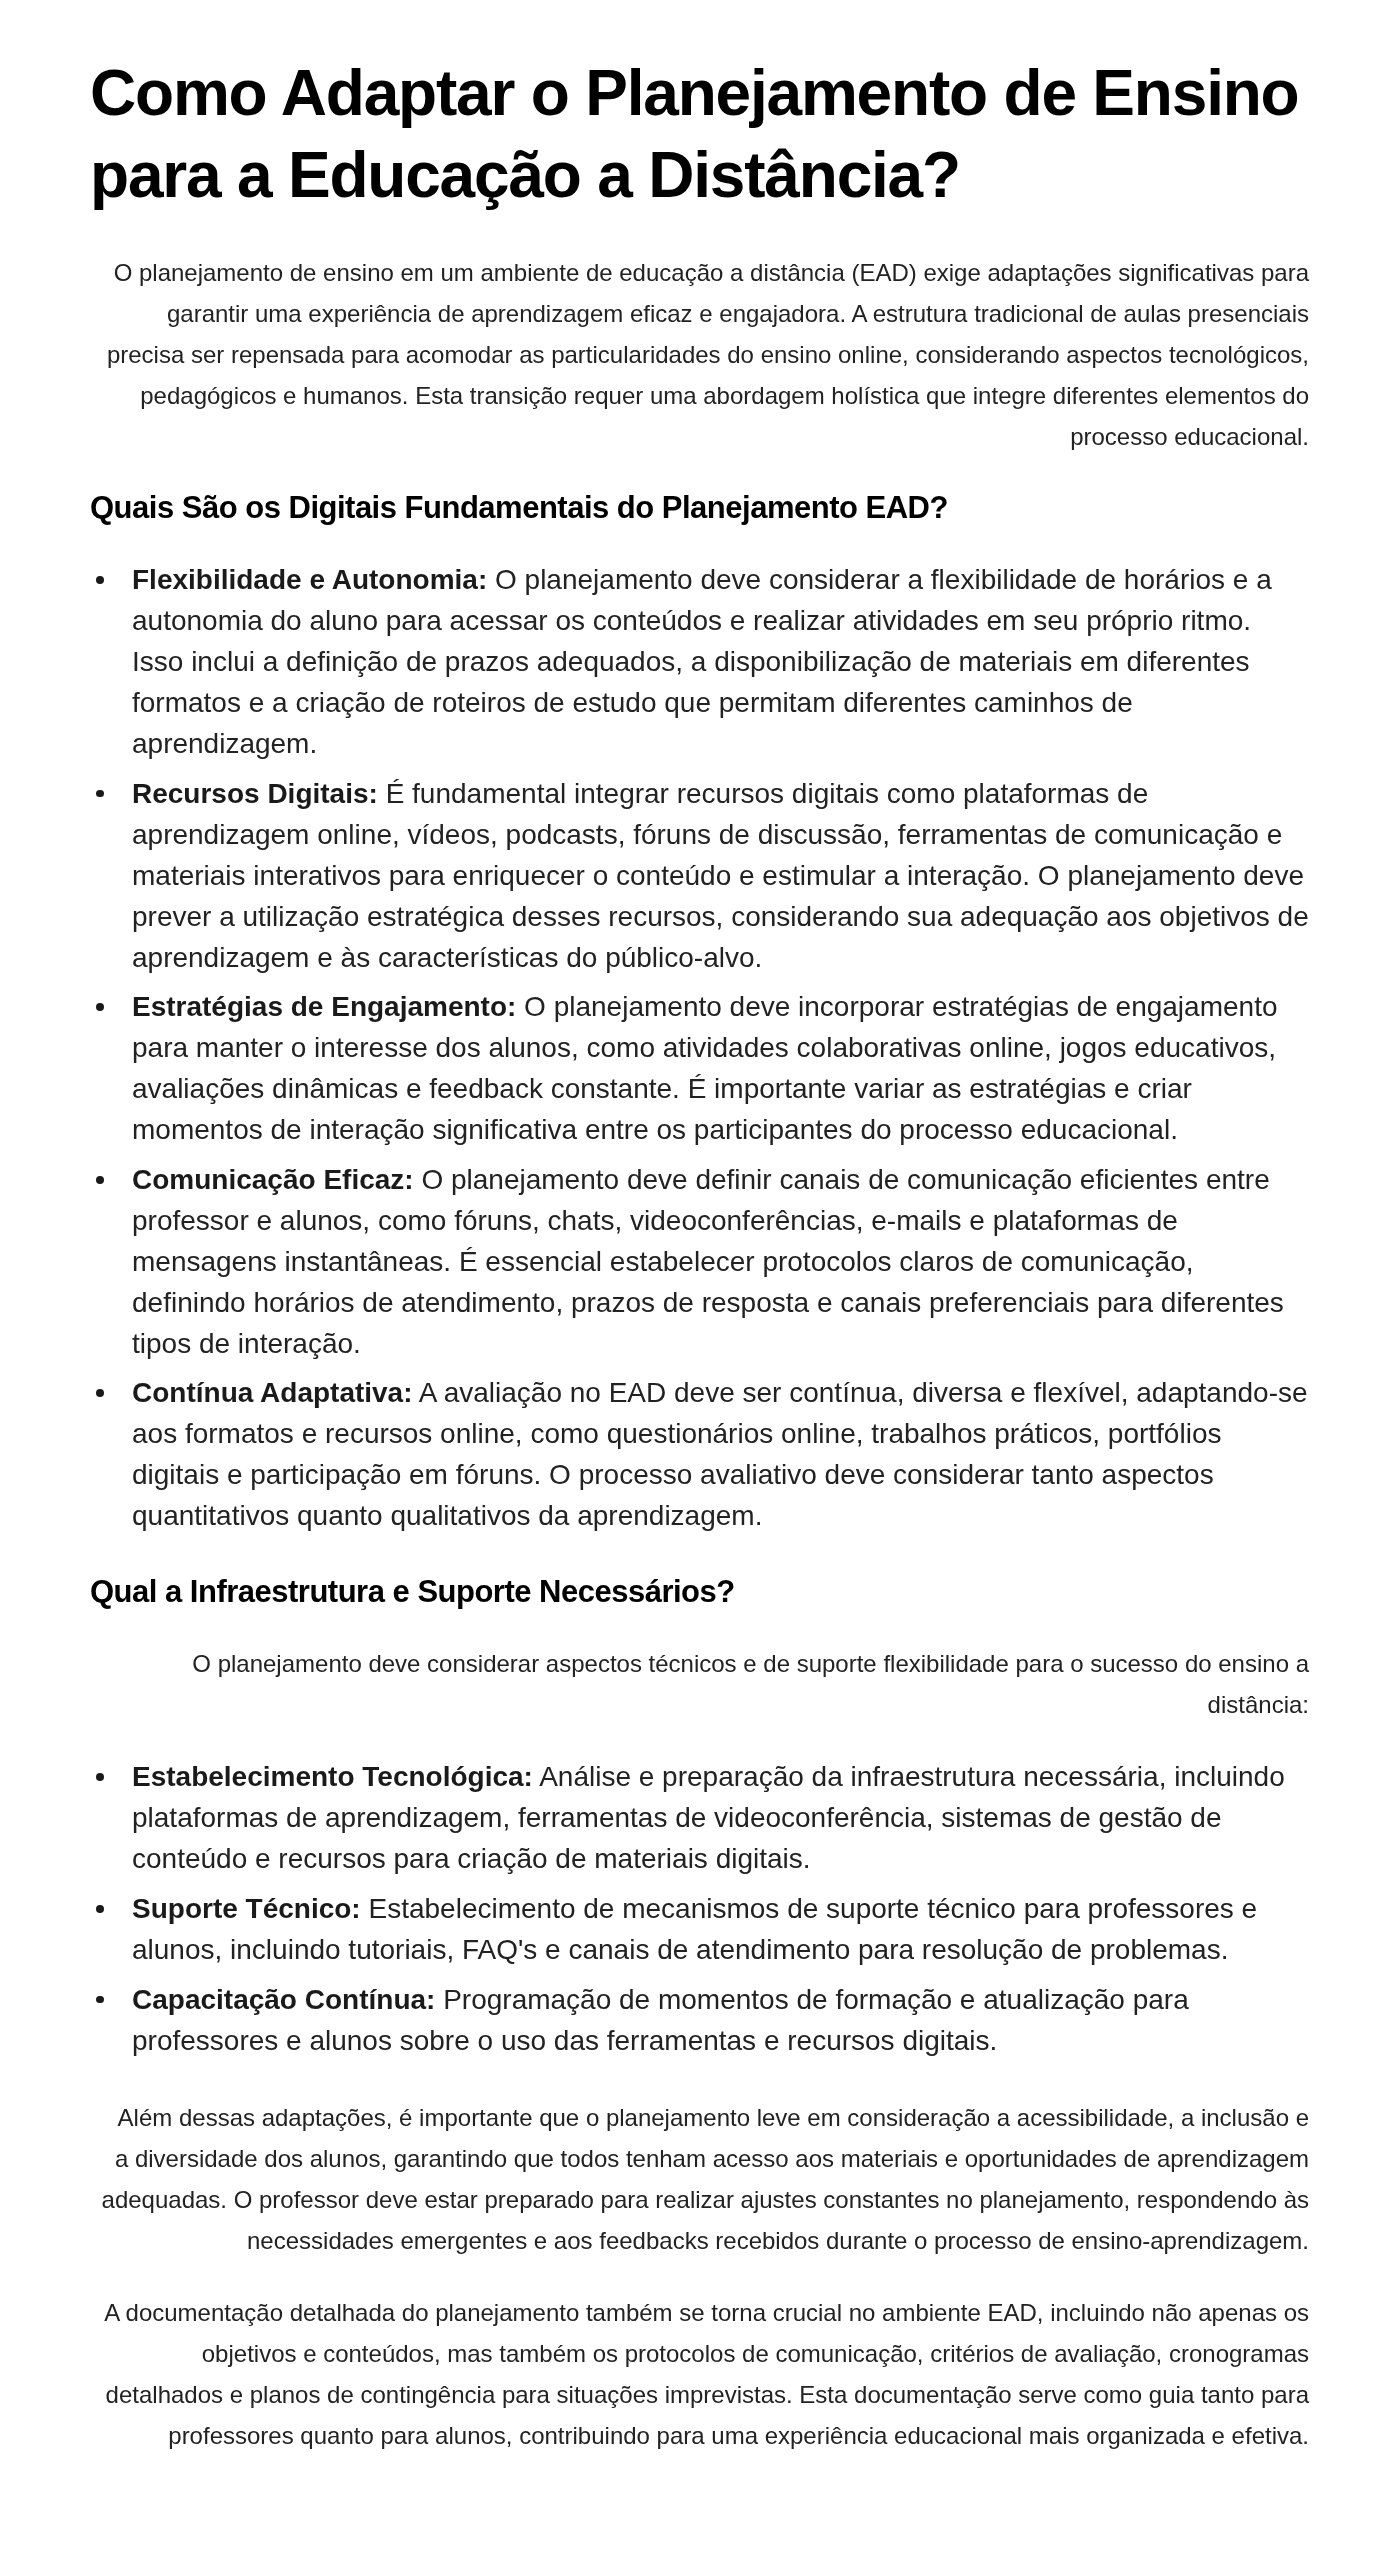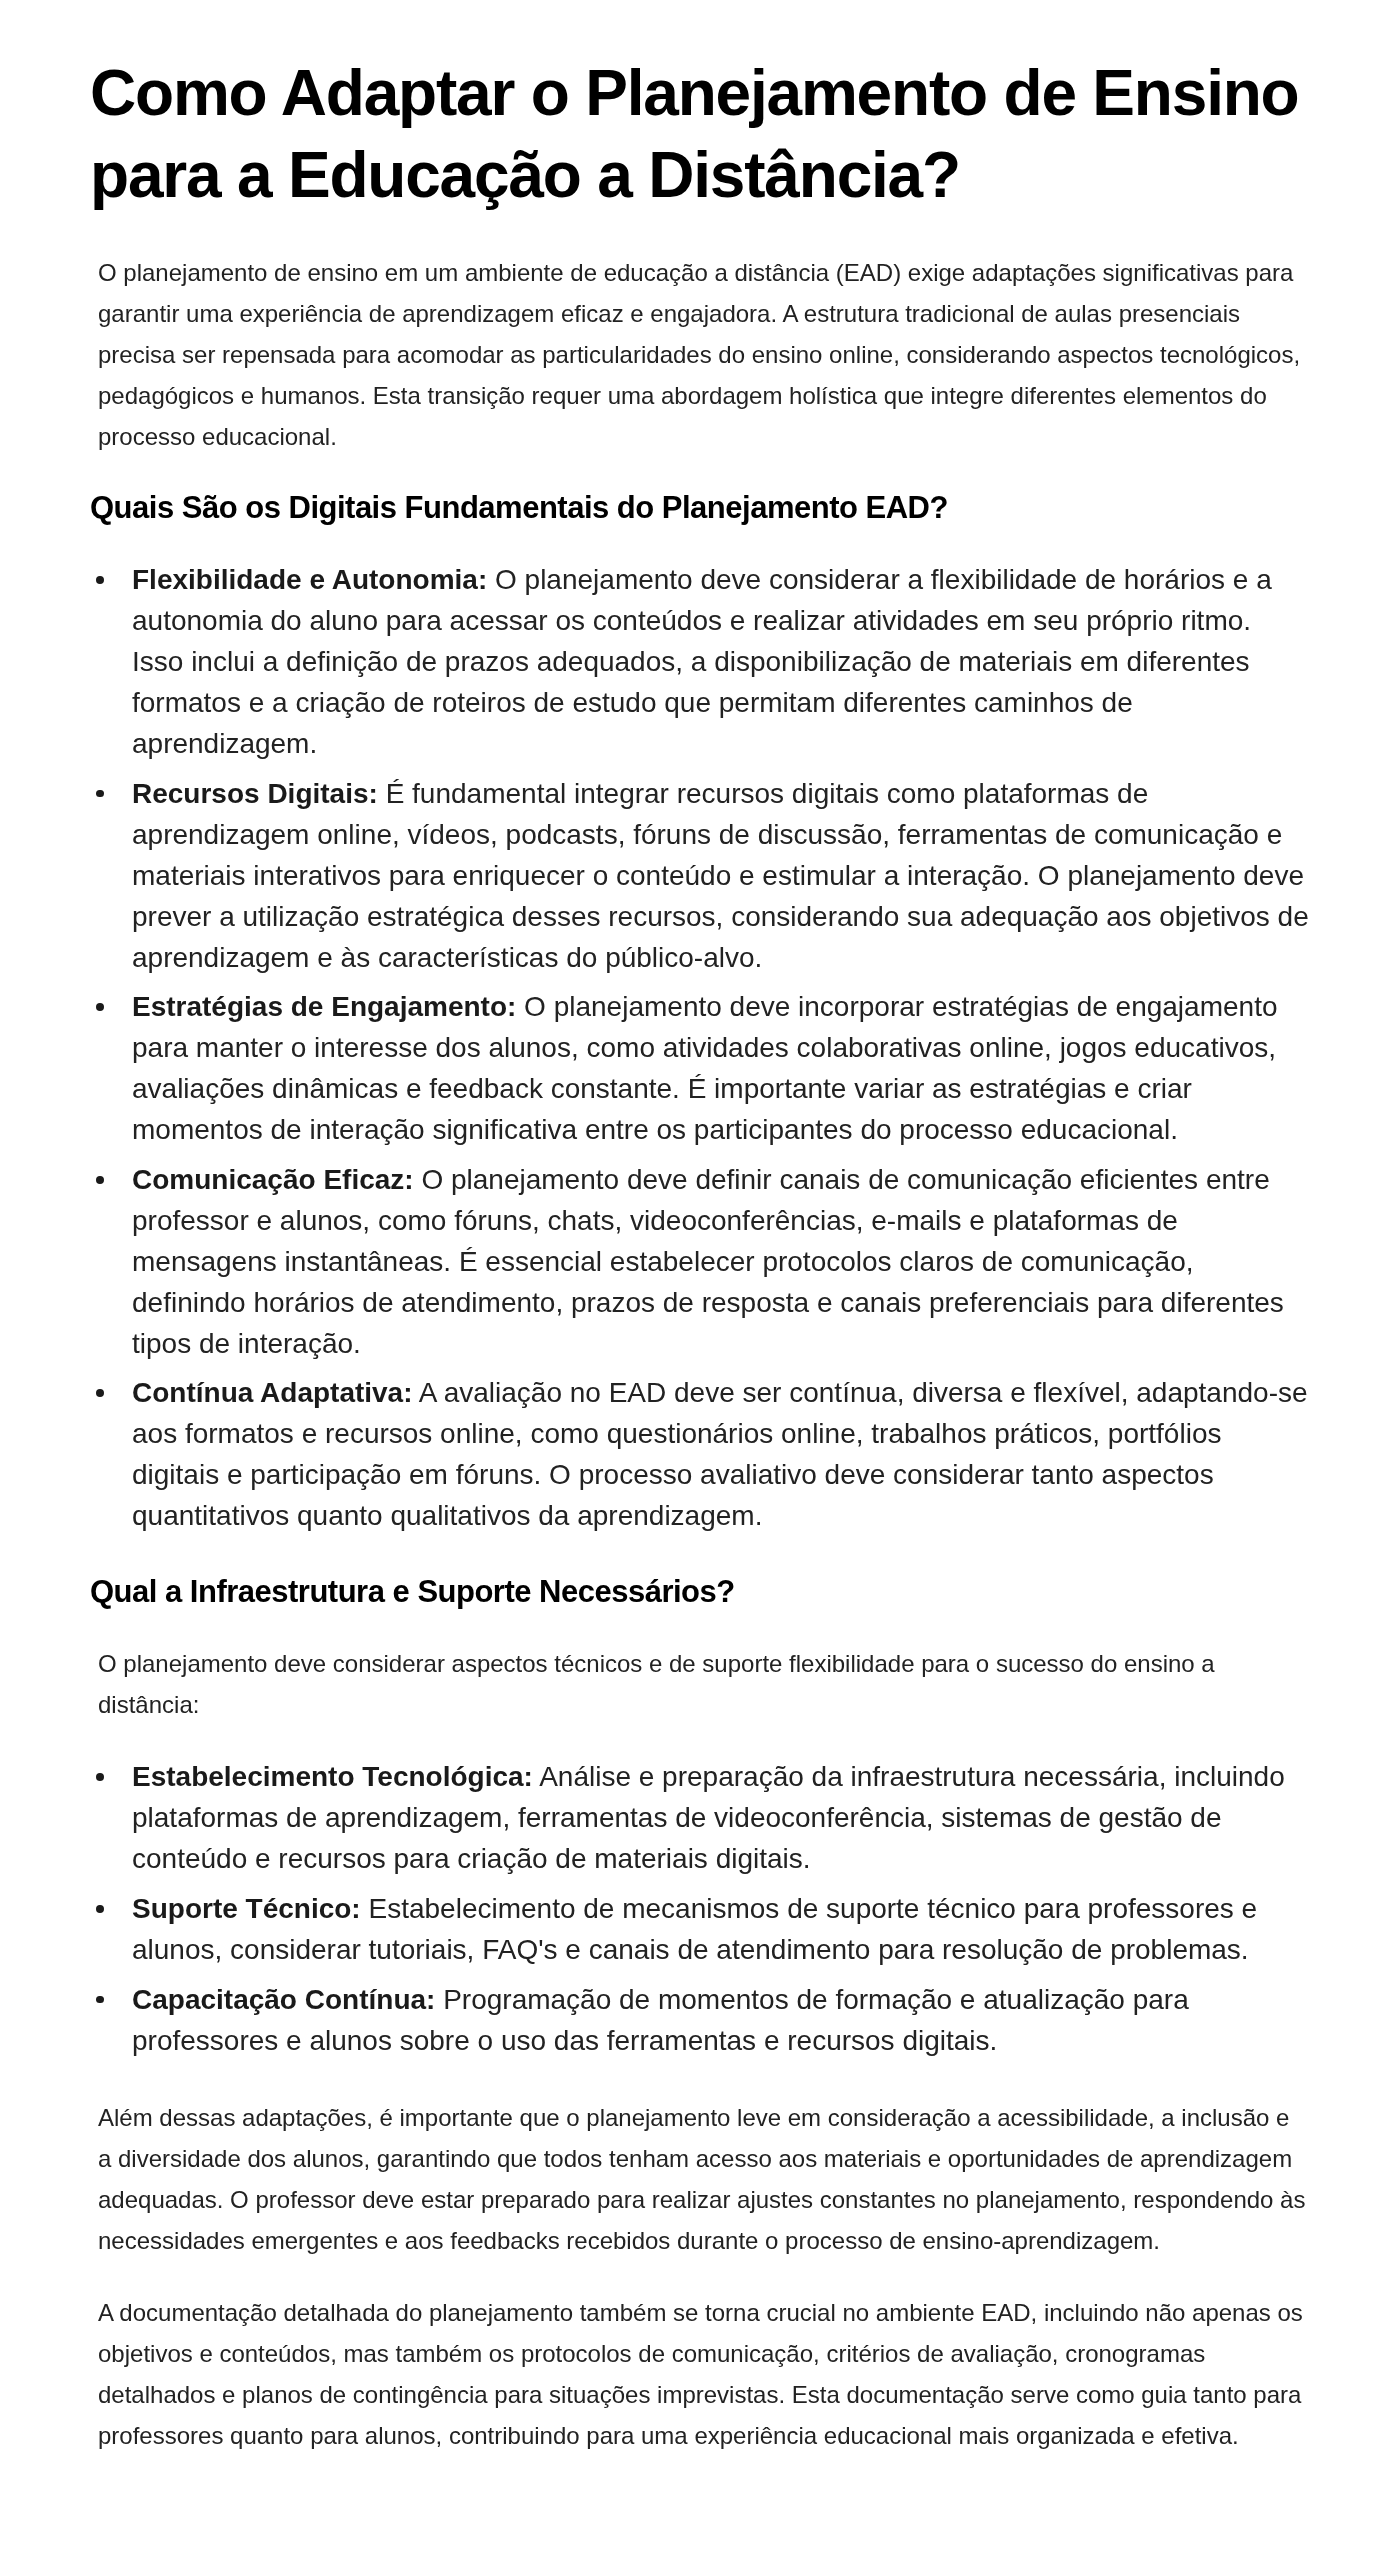--- a/index.html
+++ b/index.html
@@ -35,20 +35,21 @@
       line-height: 40px;
       letter-spacing: -0.5px;
       color: #000000;
       margin: 0 0 31px 0;
     }
     p {
       font-size: 24px;
       line-height: 41px;
       margin: 0 0 31px 8px;
       color: #222222;
+      text-align: right;
     }
     ul {
       list-style: none;
       margin: 0 0 36px 0;
       padding: 0;
     }
     li {
       position: relative;
       padding-left: 42px;
       font-size: 28px;
@@ -97,21 +98,21 @@
     </li>
   </ul>
 
   <h2>Qual a Infraestrutura e Suporte Necessários?</h2>
   <p>O planejamento deve considerar aspectos técnicos e de suporte flexibilidade para o sucesso do ensino a distância:</p>
   <ul>
     <li>
       <span class="bullet"></span><strong>Estabelecimento Tecnológica:</strong><span> Análise e preparação da infraestrutura necessária, incluindo plataformas de aprendizagem, ferramentas de videoconferência, sistemas de gestão de conteúdo e recursos para criação de materiais digitais.</span>
     </li>
     <li>
-      <span class="bullet"></span><strong>Suporte Técnico:</strong><span> Estabelecimento de mecanismos de suporte técnico para professores e alunos, considerar tutoriais, FAQ's e canais de atendimento para resolução de problemas.</span>
+      <span class="bullet"></span><strong>Suporte Técnico:</strong><span> Estabelecimento de mecanismos de suporte técnico para professores e alunos, incluindo tutoriais, FAQ's e canais de atendimento para resolução de problemas.</span>
     </li>
     <li>
       <span class="bullet"></span><strong>Capacitação Contínua:</strong><span> Programação de momentos de formação e atualização para professores e alunos sobre o uso das ferramentas e recursos digitais.</span>
     </li>
   </ul>
 
   <p>Além dessas adaptações, é importante que o planejamento leve em consideração a acessibilidade, a inclusão e a diversidade dos alunos, garantindo que todos tenham acesso aos materiais e oportunidades de aprendizagem adequadas. O professor deve estar preparado para realizar ajustes constantes no planejamento, respondendo às necessidades emergentes e aos feedbacks recebidos durante o processo de ensino-aprendizagem.</p>
   <p>A documentação detalhada do planejamento também se torna crucial no ambiente EAD, incluindo não apenas os objetivos e conteúdos, mas também os protocolos de comunicação, critérios de avaliação, cronogramas detalhados e planos de contingência para situações imprevistas. Esta documentação serve como guia tanto para professores quanto para alunos, contribuindo para uma experiência educacional mais organizada e efetiva.</p>
 </div>
 

